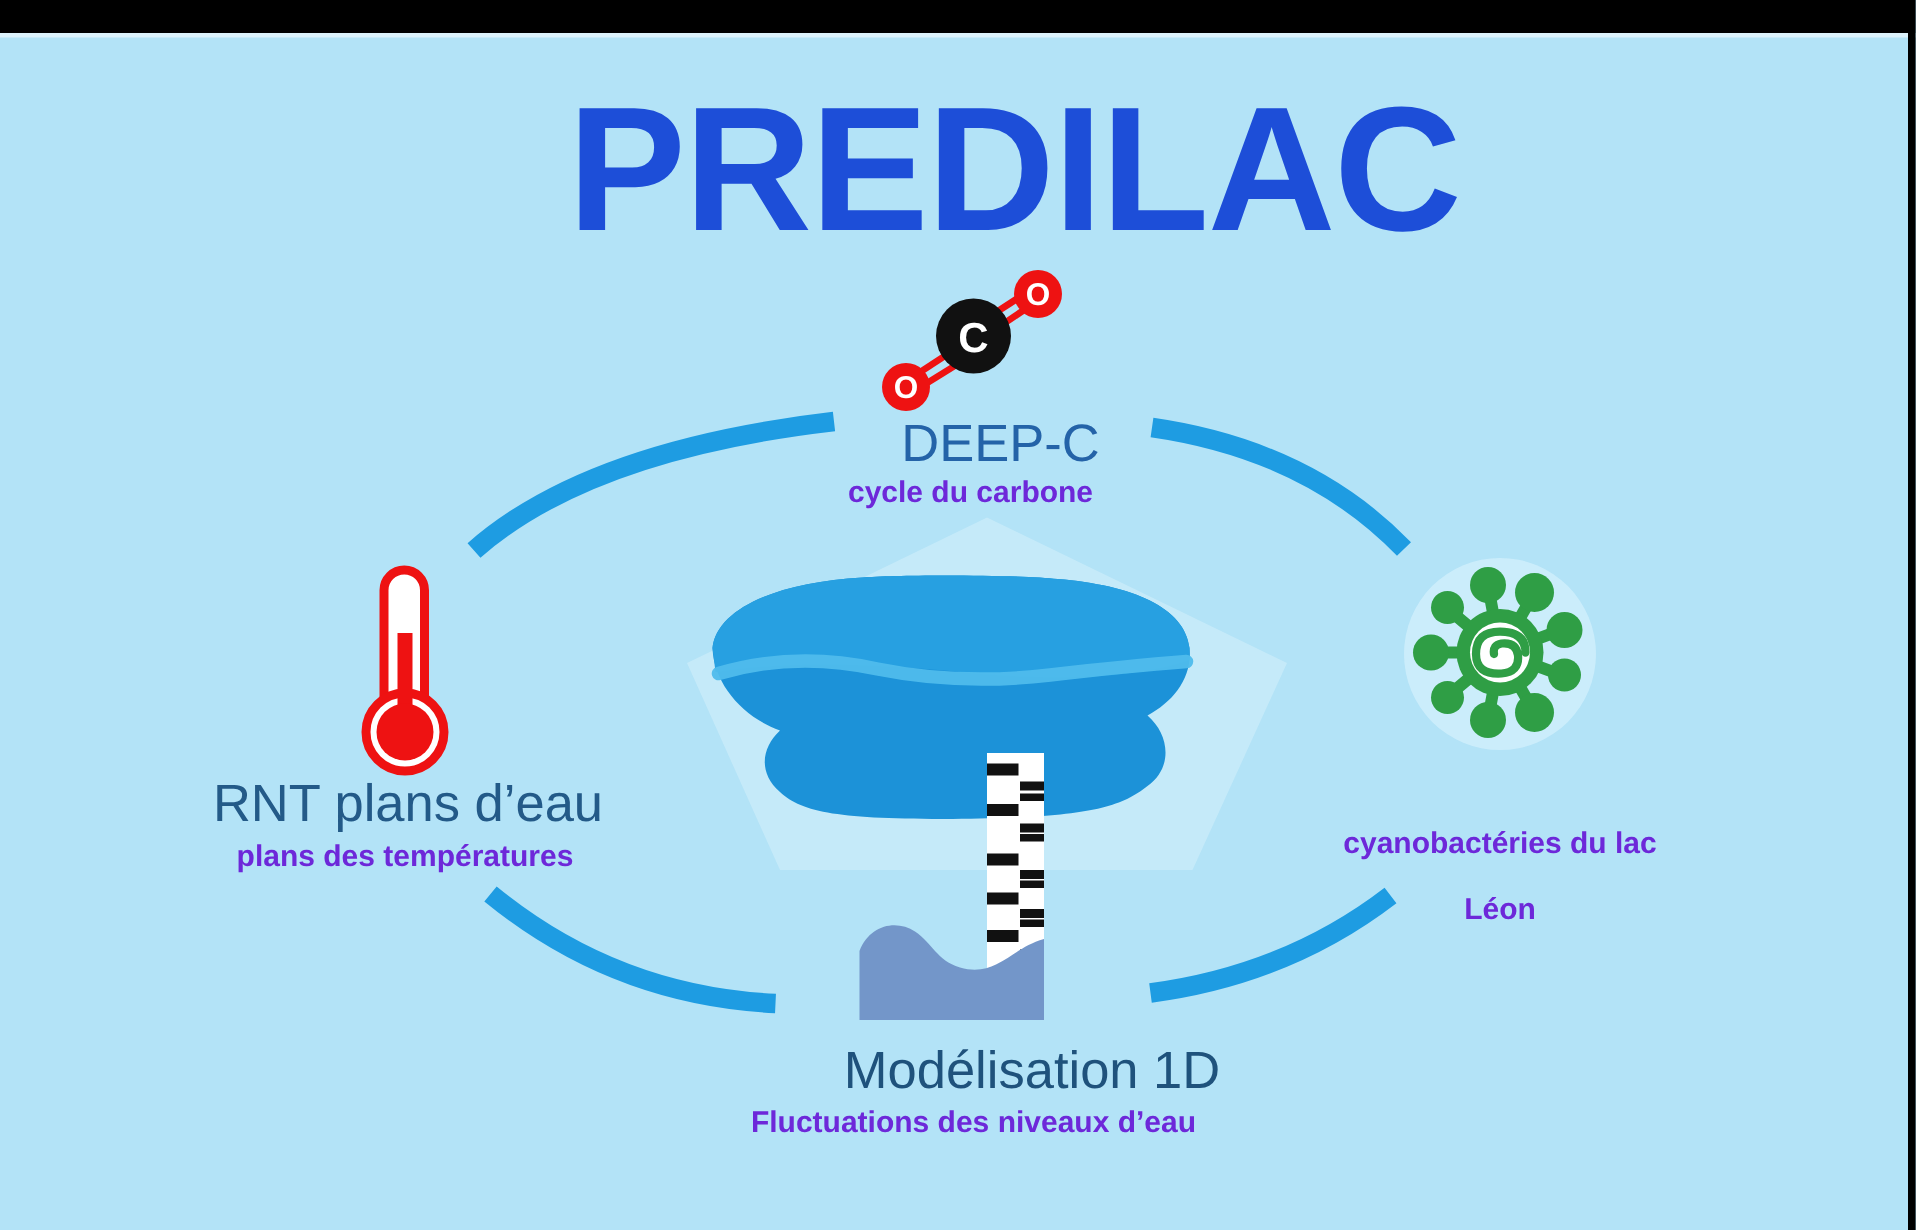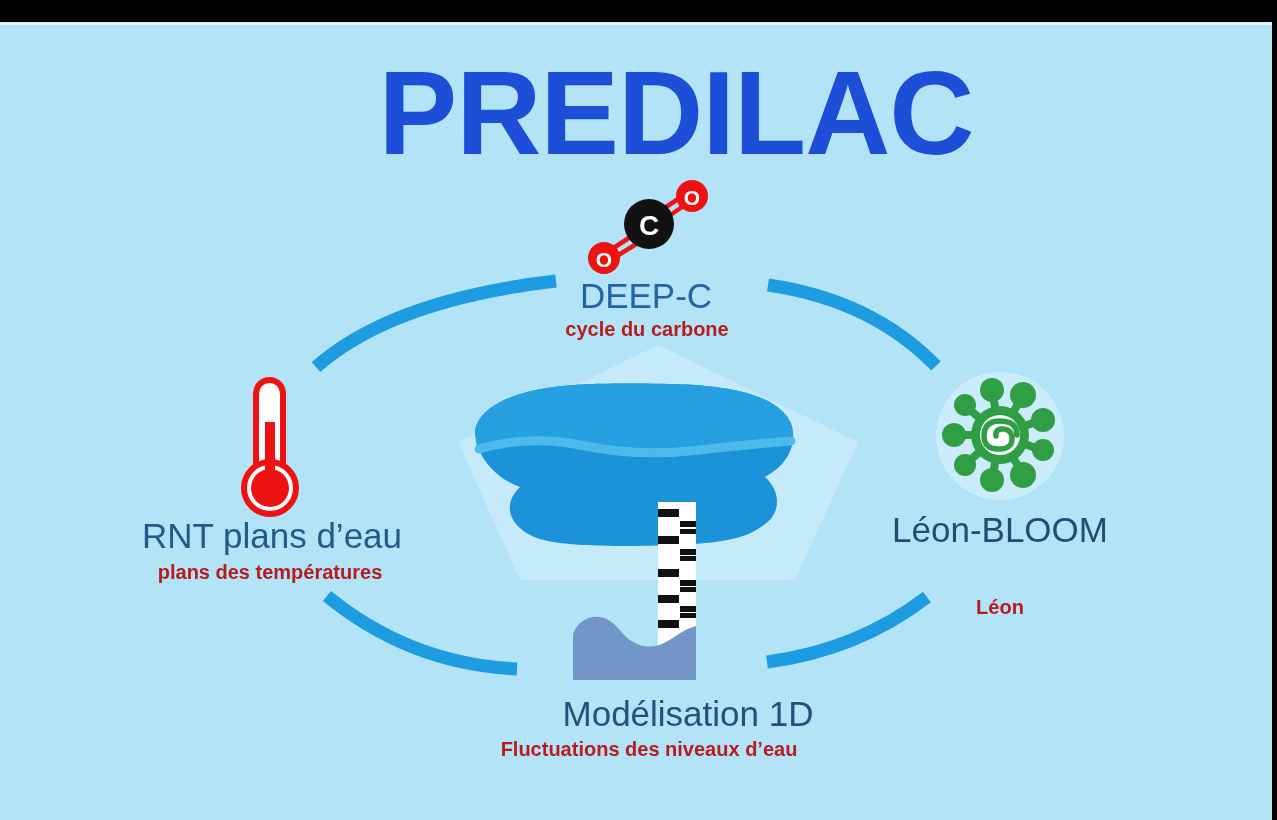--- a/index.html
+++ b/index.html
@@ -13,22 +13,22 @@
   .letterbox-right{position:absolute;right:0;top:0;width:5px;height:820px;background:#000;}
 
   .title{
     position:absolute;left:640px;top:113px;transform:translate(-50%,-50%);
     font-size:118px;font-weight:700;letter-spacing:-1px;color:#1d4ed8;white-space:nowrap;margin-left:36px;
   }
   .scene{position:absolute;left:0;top:0;}
 
   .node-label{position:absolute;transform:translate(-50%,-50%);white-space:nowrap;text-align:center;}
   .heading{font-size:35px;font-weight:400;}
-  .subtitle{font-size:20px;font-weight:700;color:#b91c1c;}
-  .h-top{color:#2463A8;}
+  .subtitle{font-size:20px;font-weight:700;color:#6d28d9;}
+  .h-top{color:#2463A8;margin-left:21px;}
   .h-left{color:#235A88;}
   .h-right{color:#1E4E74;}
   .h-bottom{color:#1F527C;margin-left:40px;}
 </style>
 </head>
 <body>
 
 <div class="stage">
 
   <svg class="scene" width="1277" height="820" viewBox="0 0 1277 820">
@@ -135,19 +135,19 @@
   <div class="letterbox-right"></div>
 
   <div class="title">PREDILAC</div>
 
   <div class="node-label heading h-top" style="left:646px;top:296px;">DEEP-C</div>
   <div class="node-label subtitle" style="left:647px;top:329px;">cycle du carbone</div>
 
   <div class="node-label heading h-left" style="left:272px;top:536px;">RNT plans d’eau</div>
   <div class="node-label subtitle" style="left:270px;top:572px;">plans des températures</div>
 
-  <div class="node-label heading h-right" style="left:1000px;top:530px;">Léon-BLOOM</div>
+  <div class="node-label subtitle" style="left:1000px;top:563px;">cyanobactéries du lac</div>
   <div class="node-label subtitle" style="left:1000px;top:589px;margin-top:18px;">Léon</div>
 
   <div class="node-label heading h-bottom" style="left:648px;top:714px;">Modélisation 1D</div>
   <div class="node-label subtitle" style="left:649px;top:749px;">Fluctuations des niveaux d’eau</div>
 
 </div>
 
 </body></html>

